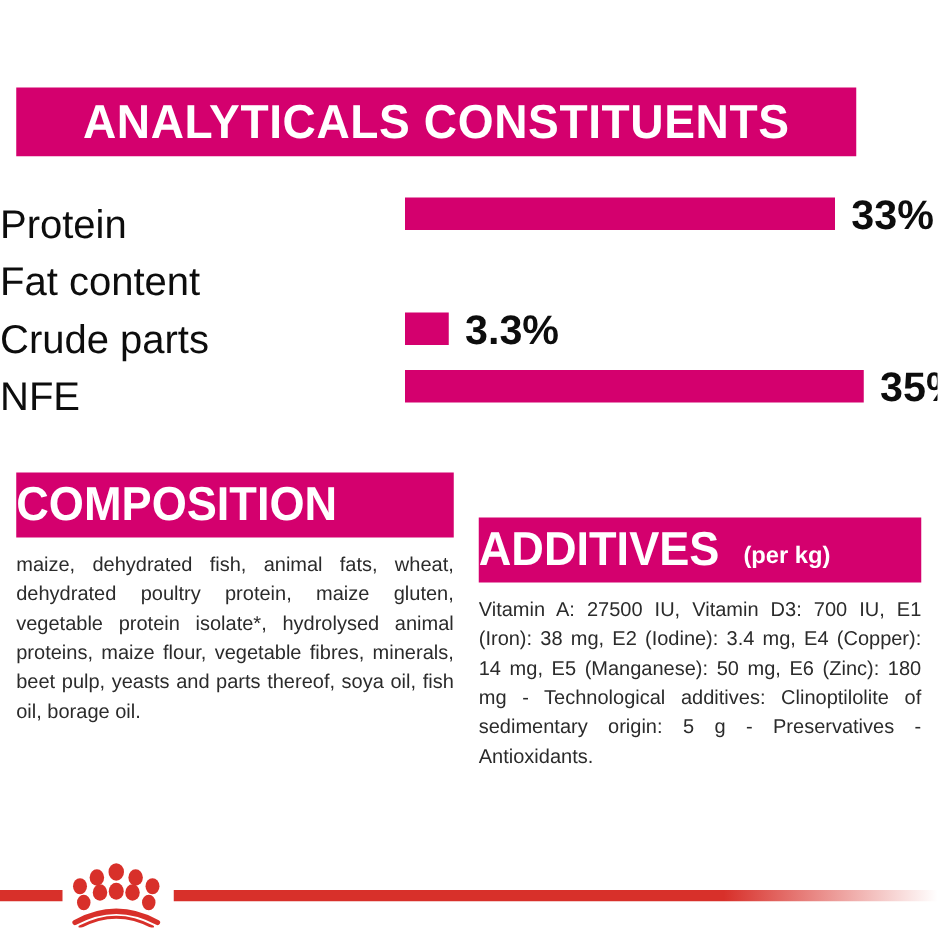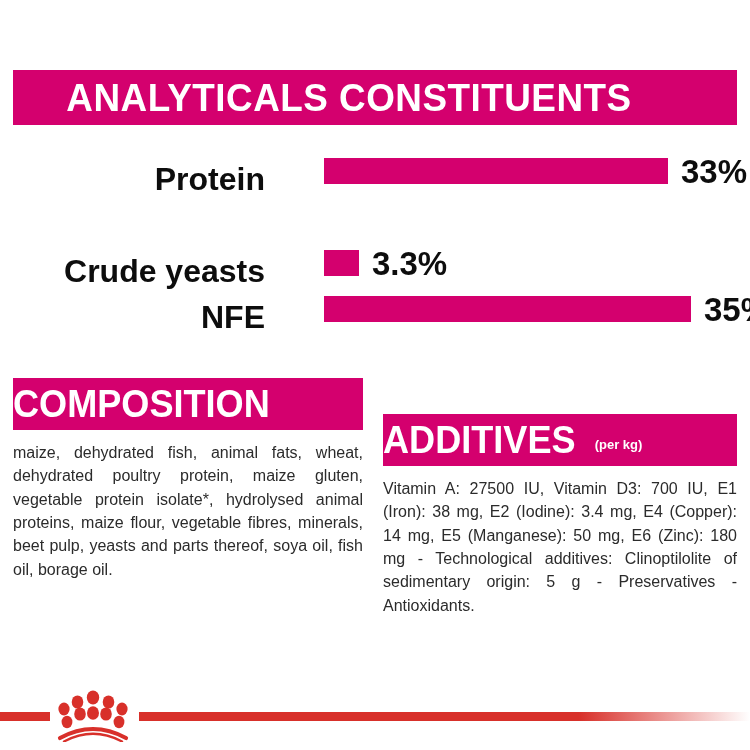--- a/index.html
+++ b/index.html
@@ -22,21 +22,21 @@
     width: 750px;
     height: 750px;
     background: #ffffff;
   }
 
   
   .banner-main {
     position: absolute;
     left: 13px;
     top: 70px;
-    width: 724px;
+    width: 672px;
     height: 55px;
     background: #d4006e;
     display: flex;
     align-items: center;
   }
   .banner-main-title {
     color: #ffffff;
     font-family: "Liberation Sans", sans-serif;
     font-weight: bold;
     font-size: 38px;
@@ -59,23 +59,23 @@
   .chart-row {
     position: relative;
     height: 46px;
     display: flex;
     align-items: center;
   }
   .chart-label {
     position: absolute;
     left: 0;
     width: 265px;
-    text-align: right;
-    font-family: "Liberation Sans", sans-serif;
-    font-weight: bold;
+    text-align: left;
+    font-family: "Liberation Sans", sans-serif;
+    font-weight: normal;
     font-size: 32px;
     color: #0d0d0d;
     line-height: 1;
     white-space: nowrap;
     margin-top: 16px;
   }
   .chart-bar-wrap {
     position: absolute;
     left: 281px;
     display: flex;
@@ -126,21 +126,21 @@
     line-height: 1;
     letter-spacing: 0px;
     transform: scaleX(0.95);
     transform-origin: left center;
     white-space: nowrap;
   }
   .section-subtitle {
     color: #ffffff;
     font-family: "Liberation Sans", sans-serif;
     font-weight: bold;
-    font-size: 13px;
+    font-size: 19px;
     line-height: 1;
     margin-left: 9px;
     margin-top: 9px;
     white-space: nowrap;
   }
 
   .section-body {
     margin-top: 11px;
     font-family: "Liberation Sans", sans-serif;
     font-size: 16px;
@@ -195,24 +195,25 @@
 
     <div class="chart-row">
       <div class="chart-label">Protein</div>
       <div class="chart-bar-wrap">
         <div class="chart-bar" style="width:344px"></div>
         <div class="chart-value">33%</div>
       </div>
     </div>
 
     <div class="chart-row">
-    </div>
-
-    <div class="chart-row">
-      <div class="chart-label">Crude yeasts</div>
+      <div class="chart-label">Fat content</div>
+    </div>
+
+    <div class="chart-row">
+      <div class="chart-label">Crude parts</div>
       <div class="chart-bar-wrap">
         <div class="chart-bar" style="width:35px"></div>
         <div class="chart-value">3.3%</div>
       </div>
     </div>
 
     <div class="chart-row">
       <div class="chart-label">NFE</div>
       <div class="chart-bar-wrap">
         <div class="chart-bar" style="width:367px"></div>

